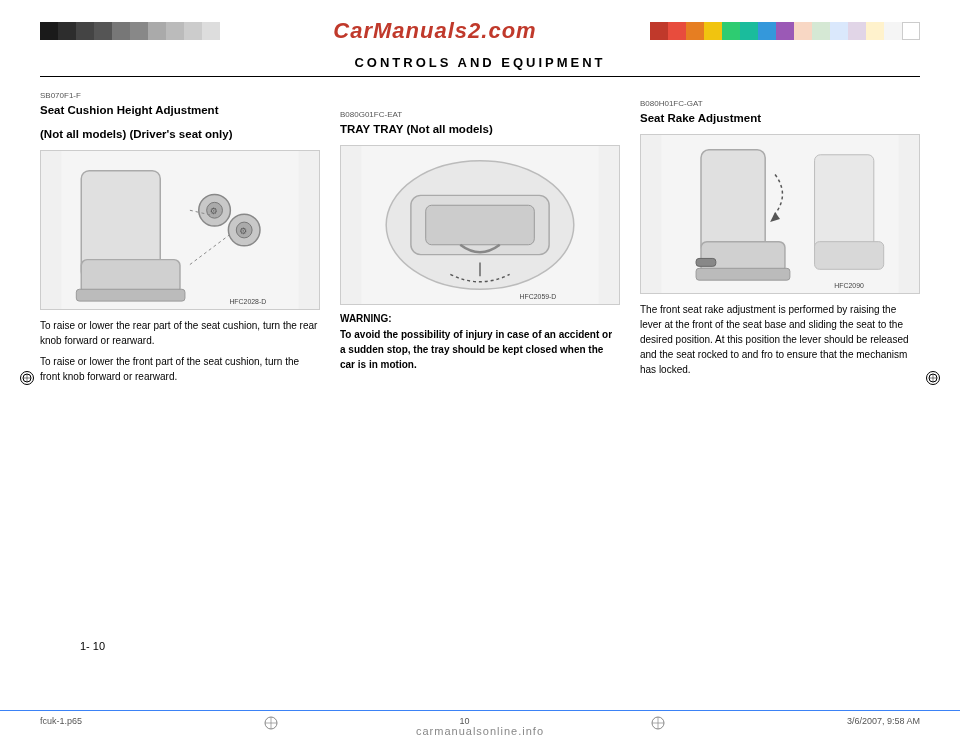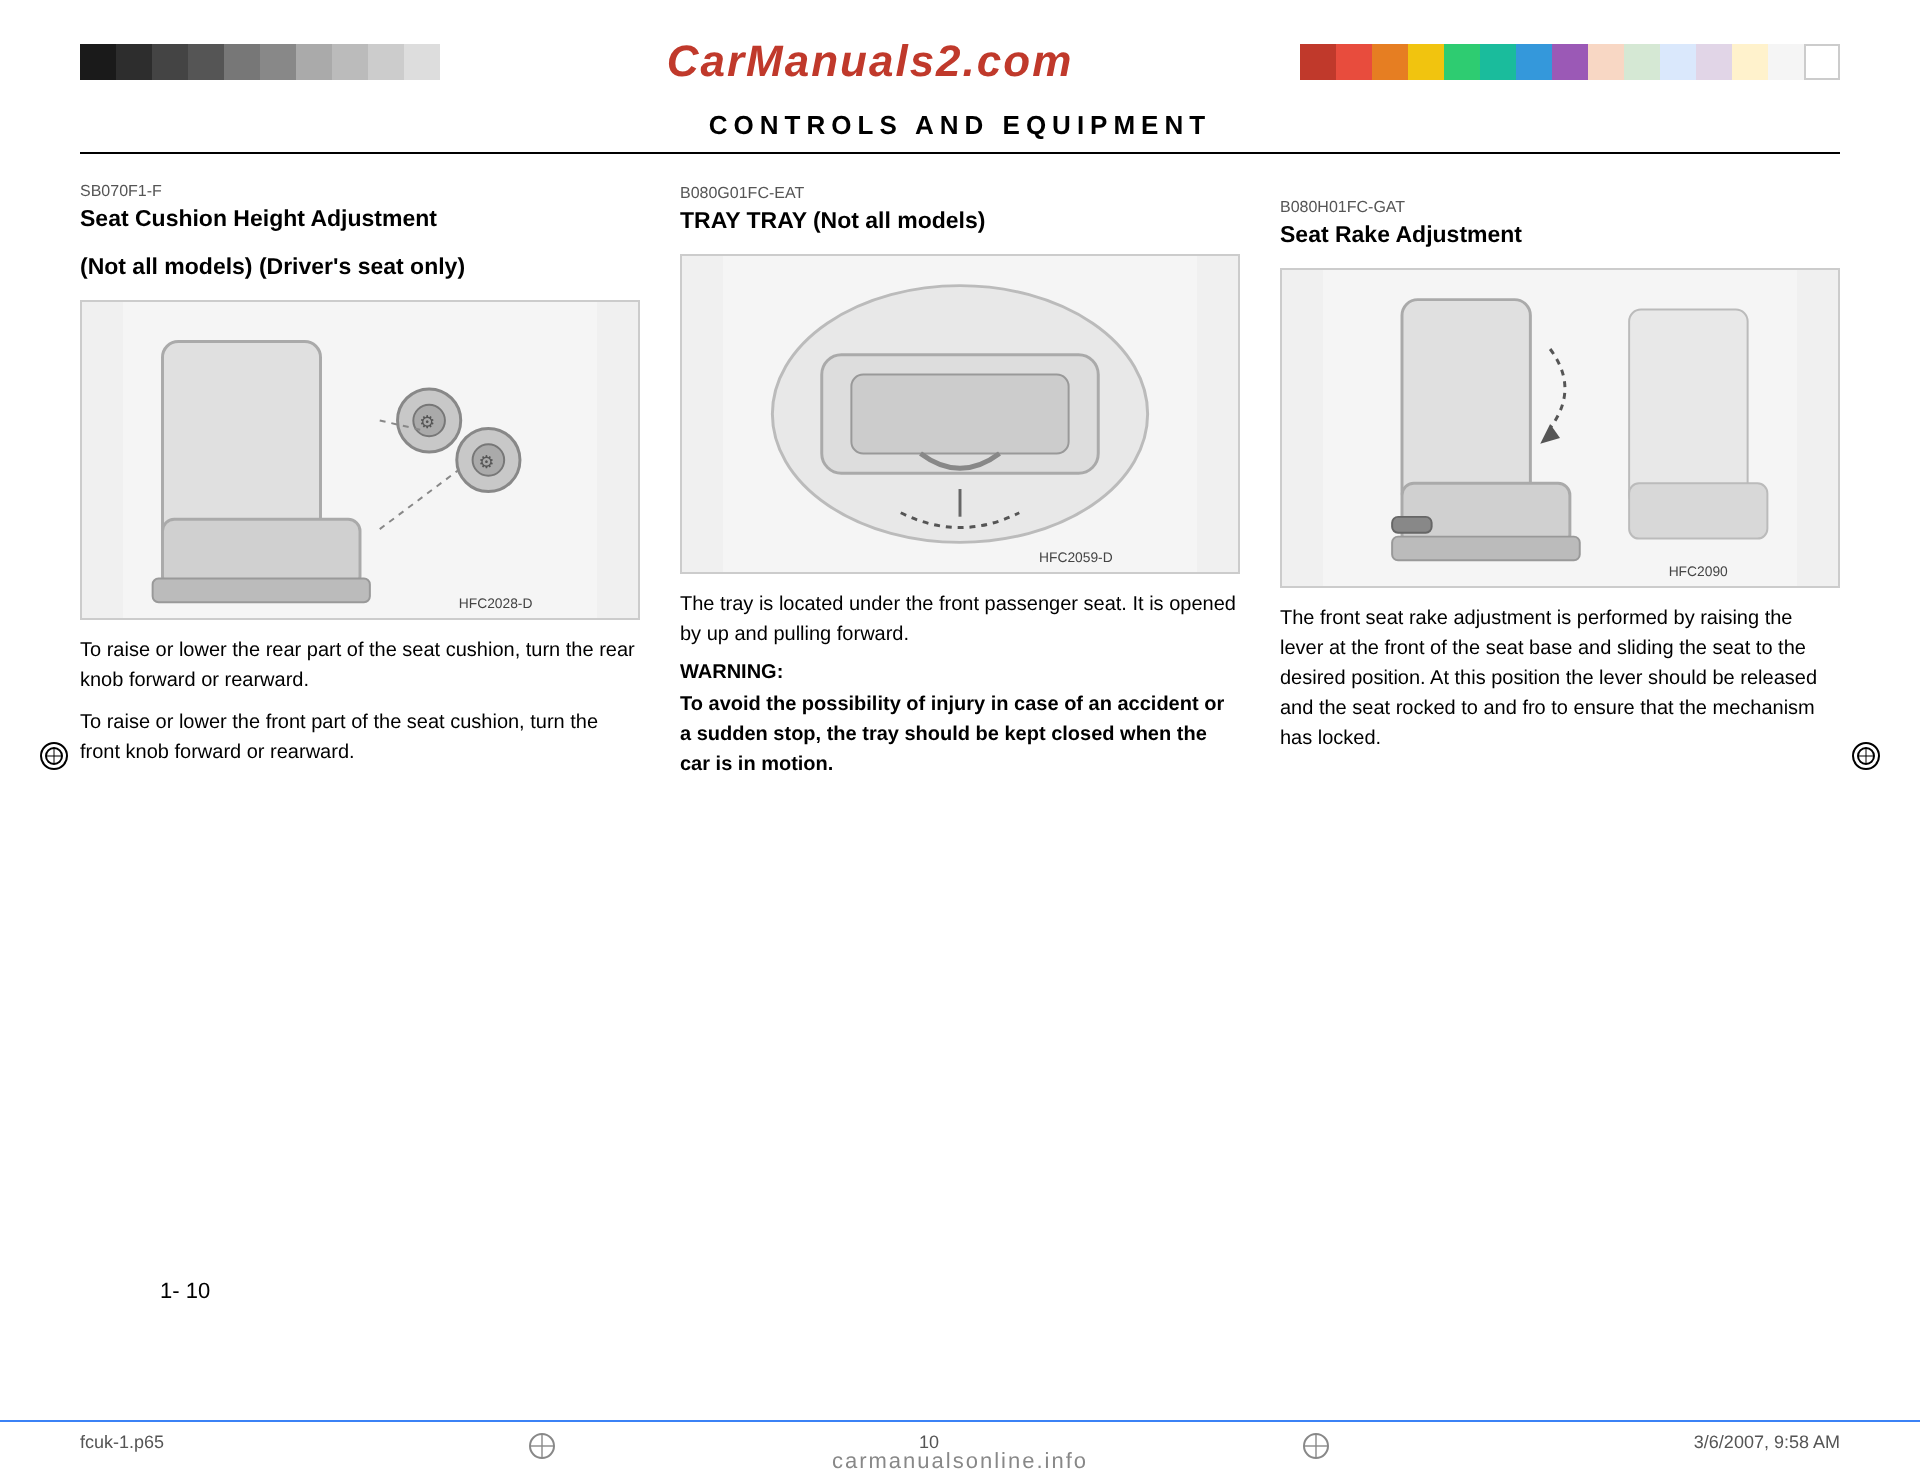--- a/index.html
+++ b/index.html
@@ -322,21 +322,20 @@
           <rect x="65" y="60" width="110" height="40" rx="6" fill="#ccc" stroke="#999" stroke-width="1"></rect>
 
           <path d="M100 100 Q120 115 140 100" fill="none" stroke="#888" stroke-width="2.5"></path>
 
           <line x1="120" y1="118" x2="120" y2="132" stroke="#666" stroke-width="1.5" marker-end="url(#arrow)"></line>
           <text x="160" y="155" font-size="7" fill="#444">HFC2059-D</text>
 
           <path d="M90 130 Q120 145 150 130" fill="none" stroke="#555" stroke-width="1.5" stroke-dasharray="3"></path>
         </svg>
       </div>
-      <div class="body-text">The tray is located under the front passenger seat. It is opened by up and pulling forward.</div>
       <div class="warning-title">WARNING:</div>
       <div class="warning-text">To avoid the possibility of injury in case of an accident or a sudden stop, the tray should be kept closed when the car is in motion.</div>
     </div>
 
     <div class="column">
       <div class="section-code">B080H01FC-GAT</div>
       <div class="section-subtitle">Seat Rake Adjustment</div>
       <div class="image-box rear-seat-img">
 
         <svg width="100%" height="100%" viewBox="0 0 240 160" xmlns="http://www.w3.org/2000/svg">

